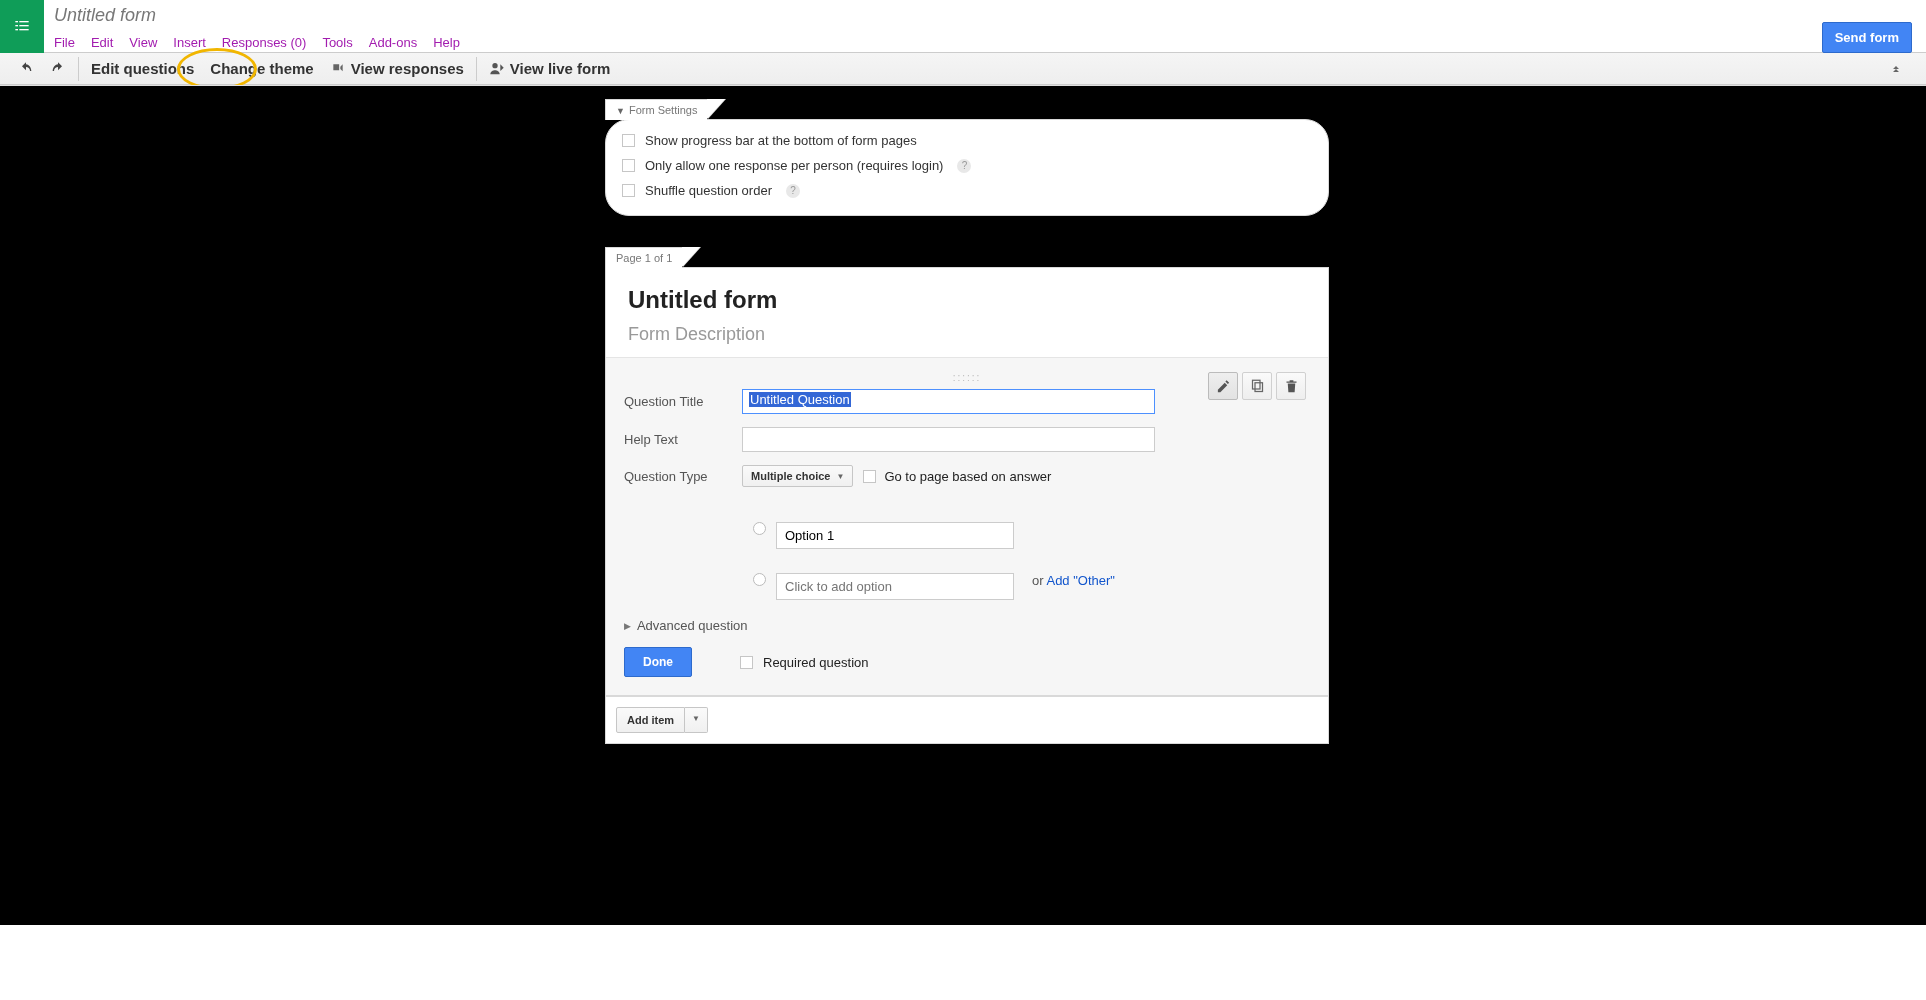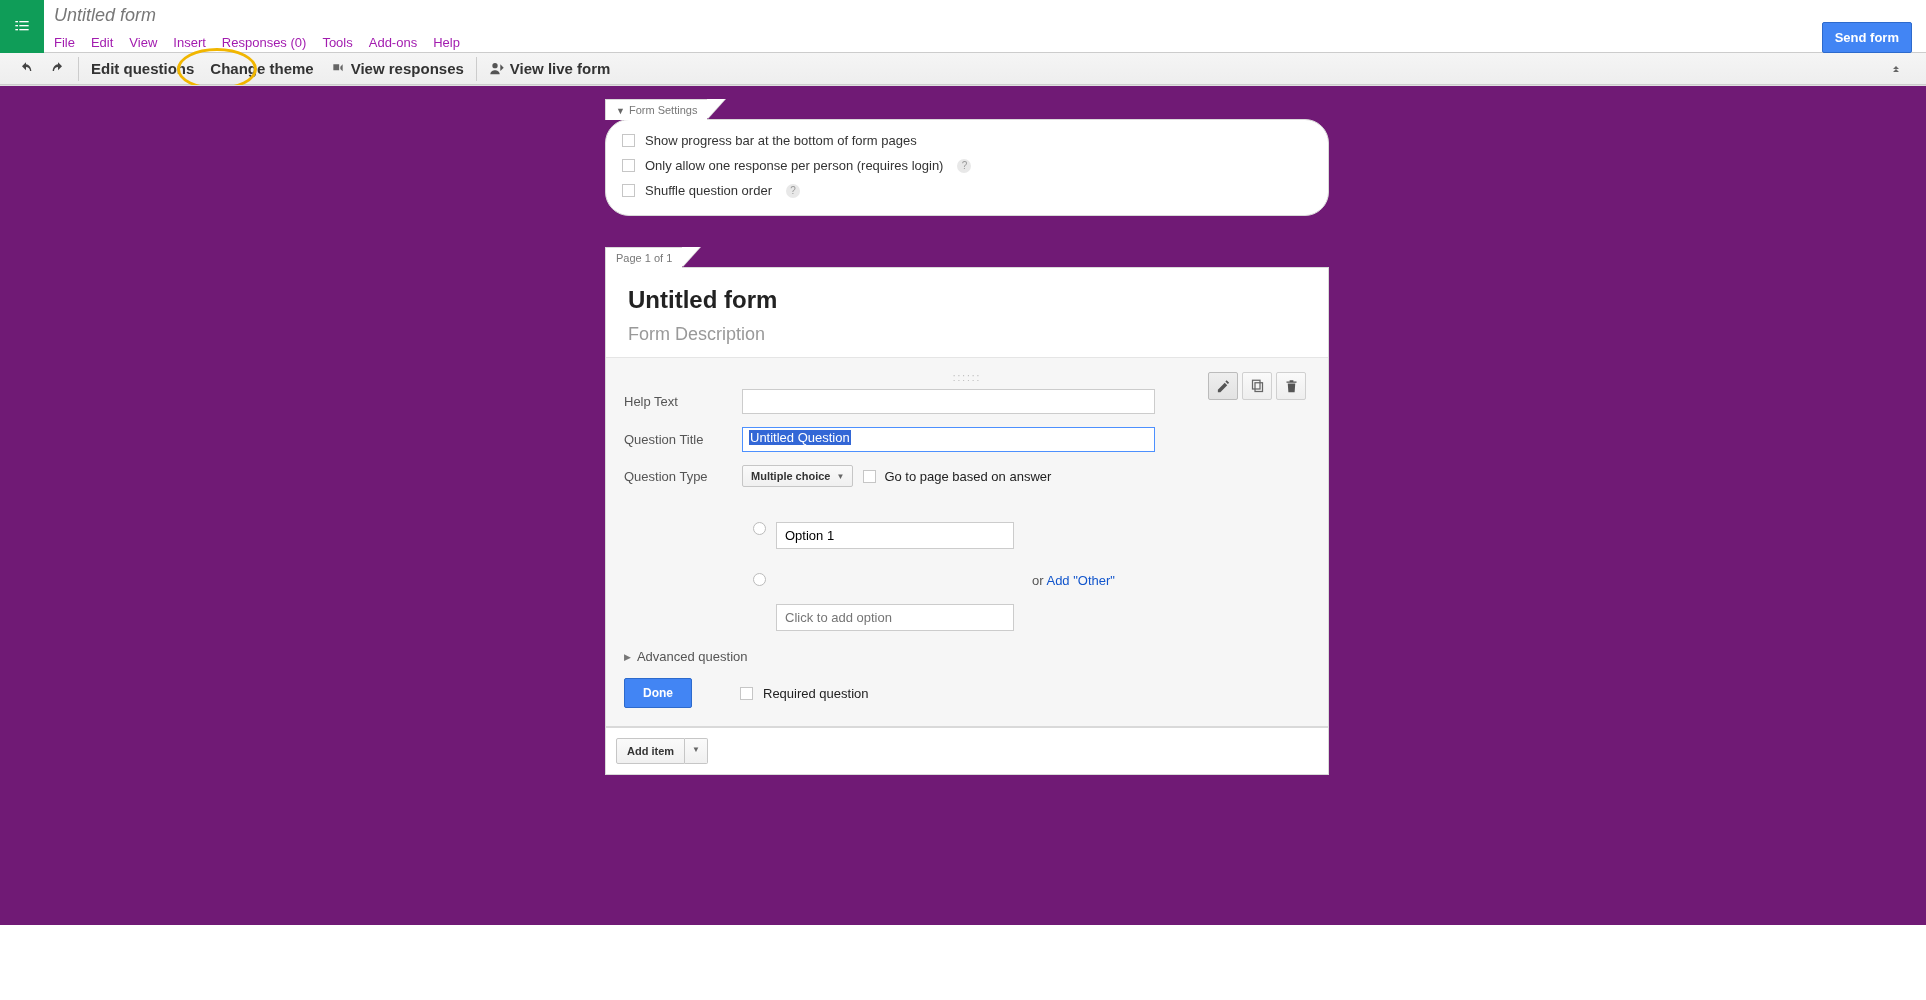--- a/index.html
+++ b/index.html
@@ -16,21 +16,21 @@
 .header-right { padding: 22px 14px 0 0; }
 .send-btn { background: #4285f4; color: #fff; border: 1px solid #2d6acc; padding: 7px 12px; font-size: 13px; font-weight: bold; border-radius: 2px; cursor: pointer; }
 
 .toolbar { height: 32px; background: linear-gradient(#f5f5f5,#eeeeee); border-bottom: 1px solid #ccc; display: flex; align-items: center; padding: 0 10px; position: relative; }
 .tb-btn { display: inline-flex; align-items: center; gap: 5px; padding: 5px 8px; font-size: 15px; font-weight: bold; color: #333; cursor: pointer; }
 .tb-icon { width: 16px; height: 16px; display: inline-flex; align-items: center; justify-content: center; }
 .tb-sep { width: 1px; height: 24px; background: #ccc; margin: 0 4px; }
 .tb-collapse { position: absolute; right: 24px; top: 8px; font-size: 14px; color: #555; cursor: pointer; }
 .highlight-oval { position: absolute; border: 3px solid #f1b600; border-radius: 50%; left: 177px; top: -5px; width: 80px; height: 42px; pointer-events: none; }
 
-.canvas-wrap { position: relative; background: #701a75; border-top: 1px solid #e0e0e0; height: 840px; overflow-y: scroll; overflow-x: hidden; padding-left: 8px; }
+.canvas-wrap { position: relative; background: #000000; border-top: 1px solid #e0e0e0; height: 840px; overflow-y: scroll; overflow-x: hidden; padding-left: 8px; }
 .canvas { width: 724px; margin: 12px auto 40px; }
 
 .card { background: #fff; border: 1px solid #d9d9d9; position: relative; margin-bottom: 30px; }
 .card-tab { position: relative; display: inline-block; background: #fff; color: #777; font-size: 11px; padding: 4px 10px; border-top: 1px solid #d9d9d9; border-left: 1px solid #d9d9d9; }
 .card-tab::after { content: ""; position: absolute; right: -18px; top: -1px; width: 0; height: 0; border-bottom: 20px solid transparent; border-left: 18px solid #fff; filter: drop-shadow(1px 0 0 #d9d9d9); }
 .tab-wrap { position: relative; top: 1px; z-index: 2; }
 .tab-caret { font-size: 9px; margin-right: 4px; color: #666; }
 
 .settings-body { padding: 8px 16px 12px; }
 .chk-row { display: flex; align-items: center; gap: 10px; padding: 5px 0; font-size: 13px; color: #333; }
@@ -49,21 +49,21 @@
 .q-input.active { border: 1px solid #4d90fe; outline: none; }
 .q-input .sel { background: #3367d6; color: #fff; padding: 0 1px; }
 .select-btn { display: inline-flex; align-items: center; gap: 6px; background: linear-gradient(#fafafa,#f0f0f0); border: 1px solid #c6c6c6; border-radius: 2px; padding: 4px 8px; font-size: 11px; font-weight: bold; color: #333; cursor: pointer; }
 .select-btn .caret { font-size: 8px; color: #666; }
 
 .opt-row { display: flex; align-items: flex-start; margin-bottom: 24px; }
 .opt-indent { width: 118px; }
 .opt-radio-wrap { width: 34px; display: flex; justify-content: center; }
 .radio { width: 13px; height: 13px; border: 1px solid #bbb; border-radius: 50%; background: #fff; }
 .opt-input { width: 238px; height: 27px; border: 1px solid #ccc; padding: 2px 8px; font-size: 13px; background: #fff; }
-.opt-input.placeholder { color: #aaa; margin-top: 31px; }
+.opt-input.placeholder { color: #aaa; }
 .or-text { margin-left: 18px; font-size: 13px; color: #555; }
 .or-text a { color: #15c; cursor: pointer; }
 
 .adv-row { display: flex; align-items: center; gap: 6px; font-size: 13px; color: #555; margin: 8px 0 14px; }
 .adv-caret { font-size: 9px; color: #777; }
 
 .done-row { display: flex; align-items: center; gap: 48px; }
 .done-btn { background: #4285f4; color: #fff; border: 1px solid #2d6acc; padding: 7px 18px; font-size: 12px; font-weight: bold; border-radius: 2px; cursor: pointer; }
 
 .action-icons { position: absolute; right: 22px; top: 14px; display: flex; gap: 4px; }
@@ -207,27 +207,27 @@
                 </svg>
               </div>
           <div class="action-btn">
                 <svg viewBox="0 0 24 24">
                   <path d="M6 7h12l-1 14H7L6 7zM4 4h16v2H4zM9 2h6v2H9z"></path>
                 </svg>
               </div>
         </div>
 
         <div class="q-row">
+          <div class="q-label">Question Title</div>
+          <div class="q-input active"><span class="sel">Untitled Question</span></div>
+        </div>
+
+        <div class="q-row">
           <div class="q-label">Help Text</div>
           <input class="q-input" type="text" style="">
-        </div>
-
-        <div class="q-row">
-          <div class="q-label">Question Title</div>
-          <div class="q-input active"><span class="sel">Untitled Question</span></div>
         </div>
 
         <div class="q-row">
           <div class="q-label">Question Type</div>
           <div class="select-btn">
                 <span>Multiple choice</span>
                 <span class="caret">▼</span>
               </div>
           <div style="margin-left:10px; display:flex; align-items:center; gap:8px;">
             <div class="chk"></div>

